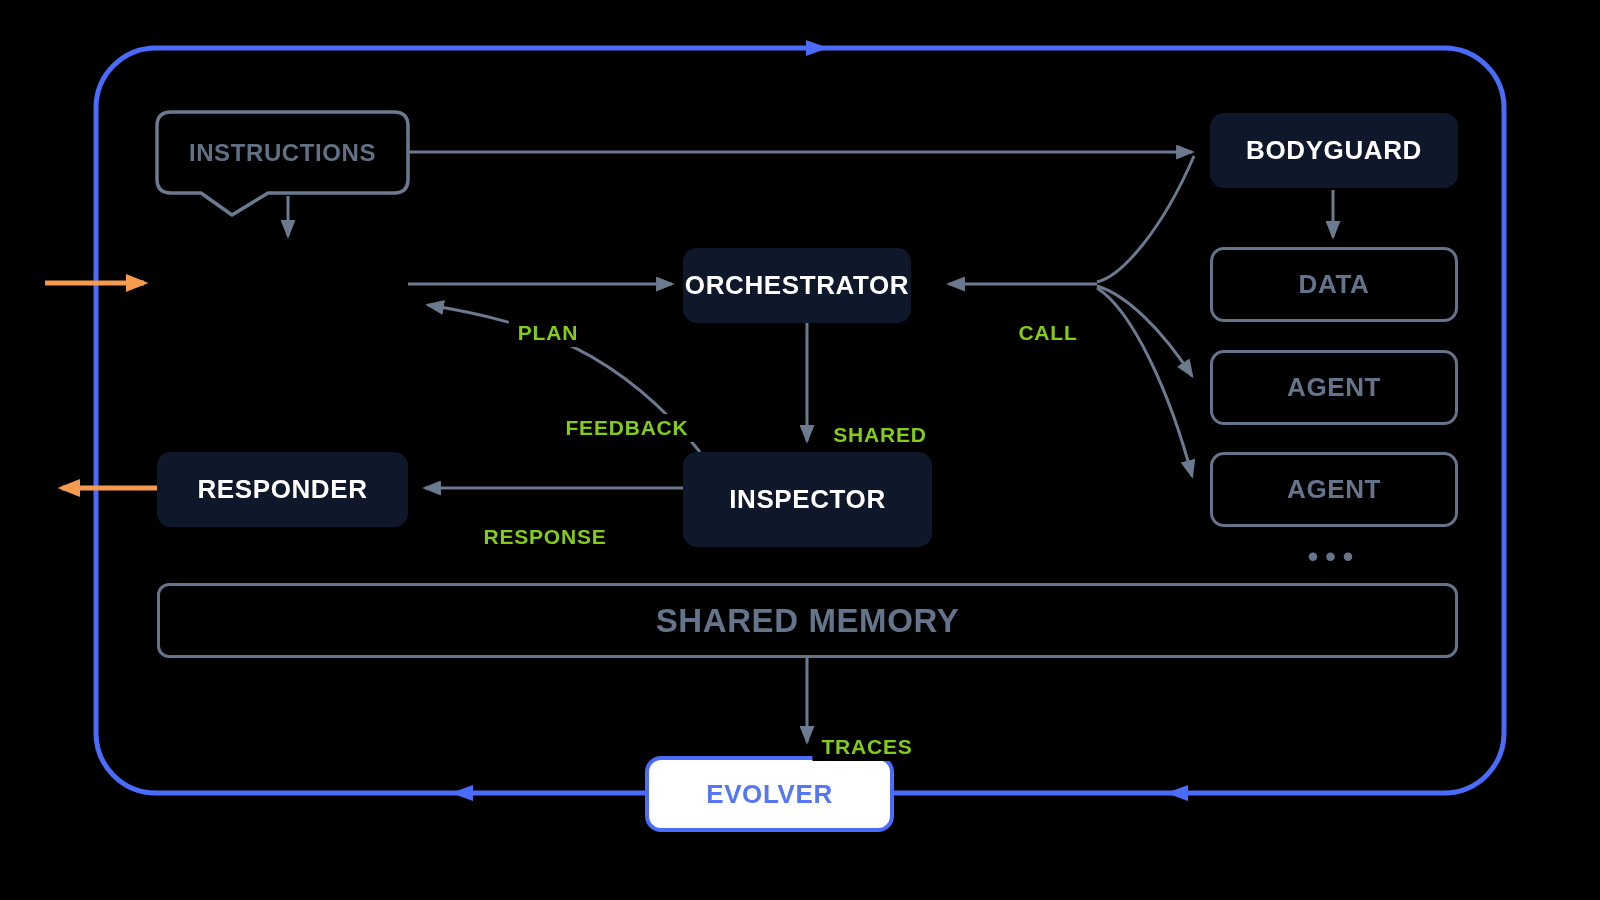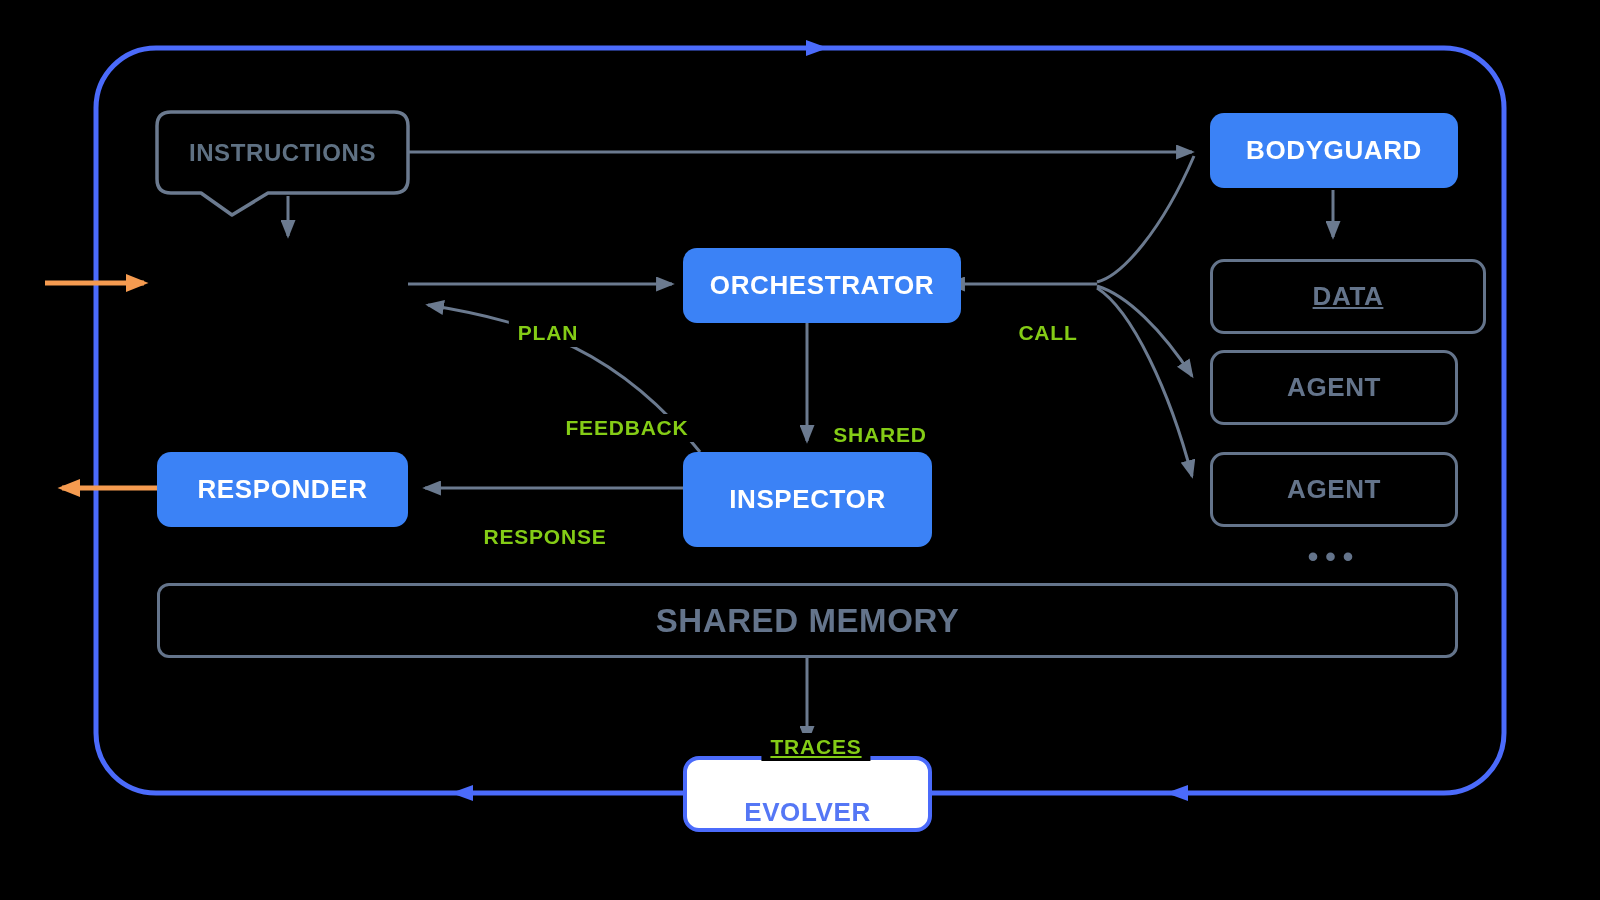--- a/index.html
+++ b/index.html
@@ -1,49 +1,49 @@
 <!DOCTYPE html>
 <html><head>
 <meta charset="utf-8">
 <style>
   html,body{margin:0;padding:0;background:#000;}
   #canvas{position:relative;width:1600px;height:900px;background:#000;overflow:hidden;
           font-family:"Liberation Sans",sans-serif;}
   #wires{position:absolute;left:0;top:0;z-index:1;}
   .node{position:absolute;z-index:2;display:flex;align-items:center;justify-content:center;
         box-sizing:border-box;border-radius:14px;font-weight:700;font-size:26px;letter-spacing:.6px;}
-  .blue-node{background:#3b82f6;color:#fff;}
+  .blue-node{background:#0f172a;color:#fff;}
   .ghost-node{background:transparent;border:3px solid #64748B;color:#64748B;}
   .evolver-node{background:#fff;border:4px solid #4B6BFB;color:#5577F5;border-radius:16px;}
   .bubble-label{position:absolute;z-index:2;display:flex;align-items:center;justify-content:center;
         color:#5F7183;font-weight:700;font-size:24px;letter-spacing:.6px;}
   .edge-label{position:absolute;z-index:3;transform:translate(-50%,-50%);background:#000;
         padding:2px 9px;color:#84cc16;font-weight:700;font-size:21px;letter-spacing:.8px;white-space:nowrap;margin-top:48px;}
   .shared{font-size:33px;}
   .dots{position:absolute;z-index:2;color:#64748B;font-weight:700;font-size:30px;letter-spacing:7px;
         transform:translate(-50%,-50%);}
   
   #n-mentalist   {left:157px;top:248px;width:251px;height:75px;}
   #n-responder   {left:157px;top:452px;width:251px;height:75px;}
-  #n-orchestrator{left:683px;top:248px;width:278px;height:75px;}
+  #n-orchestrator{left:683px;top:248px;width:228px;height:75px;}
   #n-inspector   {left:683px;top:452px;width:249px;height:95px;}
   #n-bodyguard   {left:1210px;top:113px;width:248px;height:75px;}
-  #n-data        {left:1210px;top:259px;width:276px;height:75px;text-decoration:underline;}
+  #n-data        {left:1210px;top:247px;width:248px;height:75px;}
   #n-agent-top   {left:1210px;top:350px;width:248px;height:75px;}
   #n-agent-bottom{left:1210px;top:452px;width:248px;height:75px;}
   #n-shared      {left:157px;top:583px;width:1301px;height:75px;border-radius:12px;}
-  #n-evolver     {left:683px;top:756px;width:249px;height:76px;align-items:flex-end;}
+  #n-evolver     {left:645px;top:756px;width:249px;height:76px;}
   #n-instructions{left:157px;top:112px;width:251px;height:81px;}
   #n-dots        {left:1334px;top:557px;}
   #l-plan    {left:548px;top:285px;}
   #l-feedback{left:627px;top:380px;}
   #l-results {left:880px;top:387px;}
   #l-call    {left:1048px;top:285px;}
   #l-response{left:545px;top:489px;}
-  #l-traces  {left:816px;top:699px;text-decoration:underline;}
+  #l-traces  {left:867px;top:699px;}
 </style>
 </head>
 <body>
 
 <div id="canvas">
 
   <svg id="wires" width="1600" height="900" viewBox="0 0 1600 900">
     <defs>
       <marker id="ag" viewBox="0 0 10 8" refX="8.5" refY="4" markerWidth="19" markerHeight="15" orient="auto" markerUnits="userSpaceOnUse">
         <path d="M0 0 L10 4 L0 8 Z" fill="#6B7A8F"></path>

